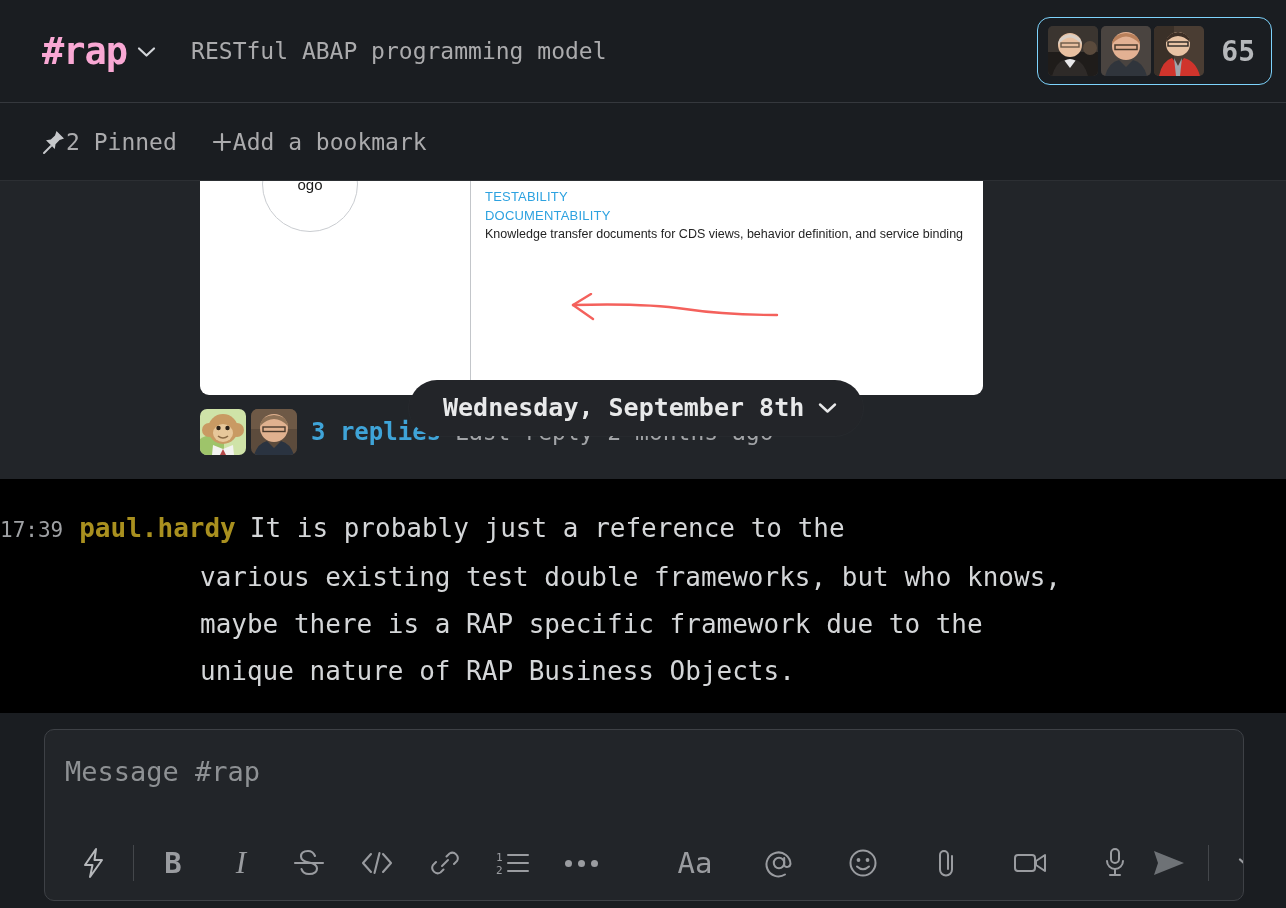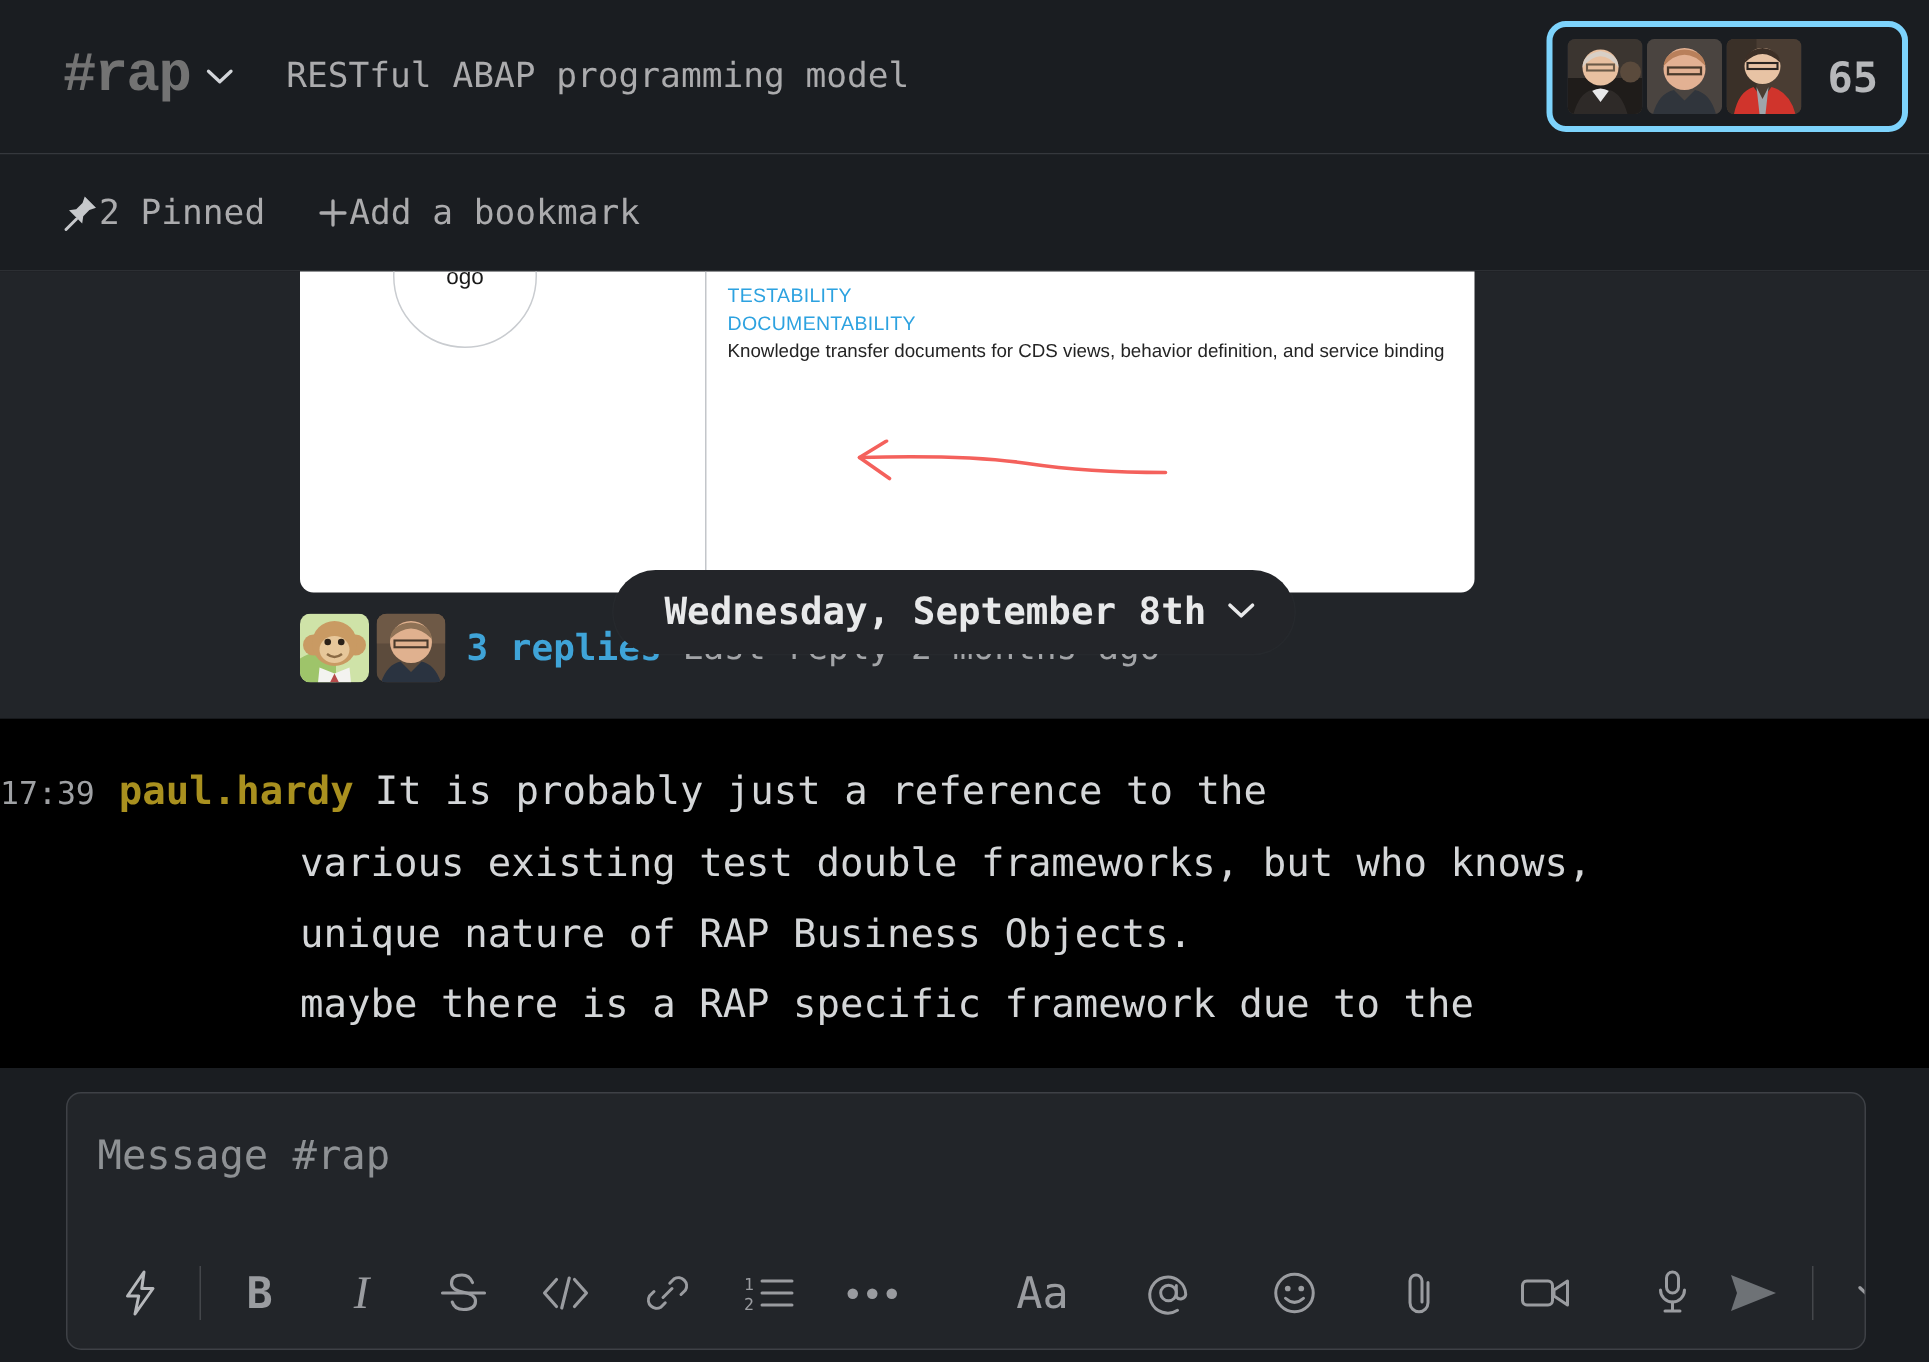--- a/index.html
+++ b/index.html
@@ -20,43 +20,42 @@
     background: #1a1d21;
   }
   .channel-name {
     display: flex; align-items: center;
     gap: 10px;
     cursor: pointer;
   }
   .channel-name .hash-title {
     font-size: 37px;
     font-weight: bold;
-    color: #737373;
+    color: #f9a8d4;
     letter-spacing: -1px;
-    font-family: Liberation Mono, monospace;
   }
   .chev {
     color: #d2d5d9;
     font-size: 19px;
     line-height: 1;
     display: inline-block;
   }
   .channel-topic {
     margin-left: 35px;
     font-size: 23px;
     color: #ababad;
     white-space: nowrap;
     cursor: pointer;
   }
   .members-box {
     margin-left: auto;
     display: flex;
     align-items: center;
     gap: 13px;
-    border: 4px solid #7dd3fc;
+    border: 1px solid #7dd3fc;
     border-radius: 13px;
     padding: 8px 16px 8px 10px;
     cursor: pointer;
   }
   .avatars { display: flex; gap: 3px; }
   .av {
     width: 50px; height: 50px;
     border-radius: 5px;
     overflow: hidden;
     position: relative;
@@ -394,22 +393,22 @@
         </svg>
     </span>
   </div>
 
   <div class="message">
     <div class="msg-line">
       <span class="msg-ts">17:39</span><span class="msg-user">paul.hardy</span><span>It is probably just a reference to the</span>
     </div>
     <div class="msg-body">
       <p>various existing test double frameworks, but who knows,</p>
+      <p>maybe there is a RAP specific framework due to the</p>
       <p>unique nature of RAP Business Objects.</p>
-      <p>maybe there is a RAP specific framework due to the</p>
     </div>
   </div>
 </div>
 
 <div class="composer-wrap">
   <div class="composer">
     <div class="composer-input">Message #rap</div>
 
     <div class="composer-toolbar">
       <div class="tb-btn">

